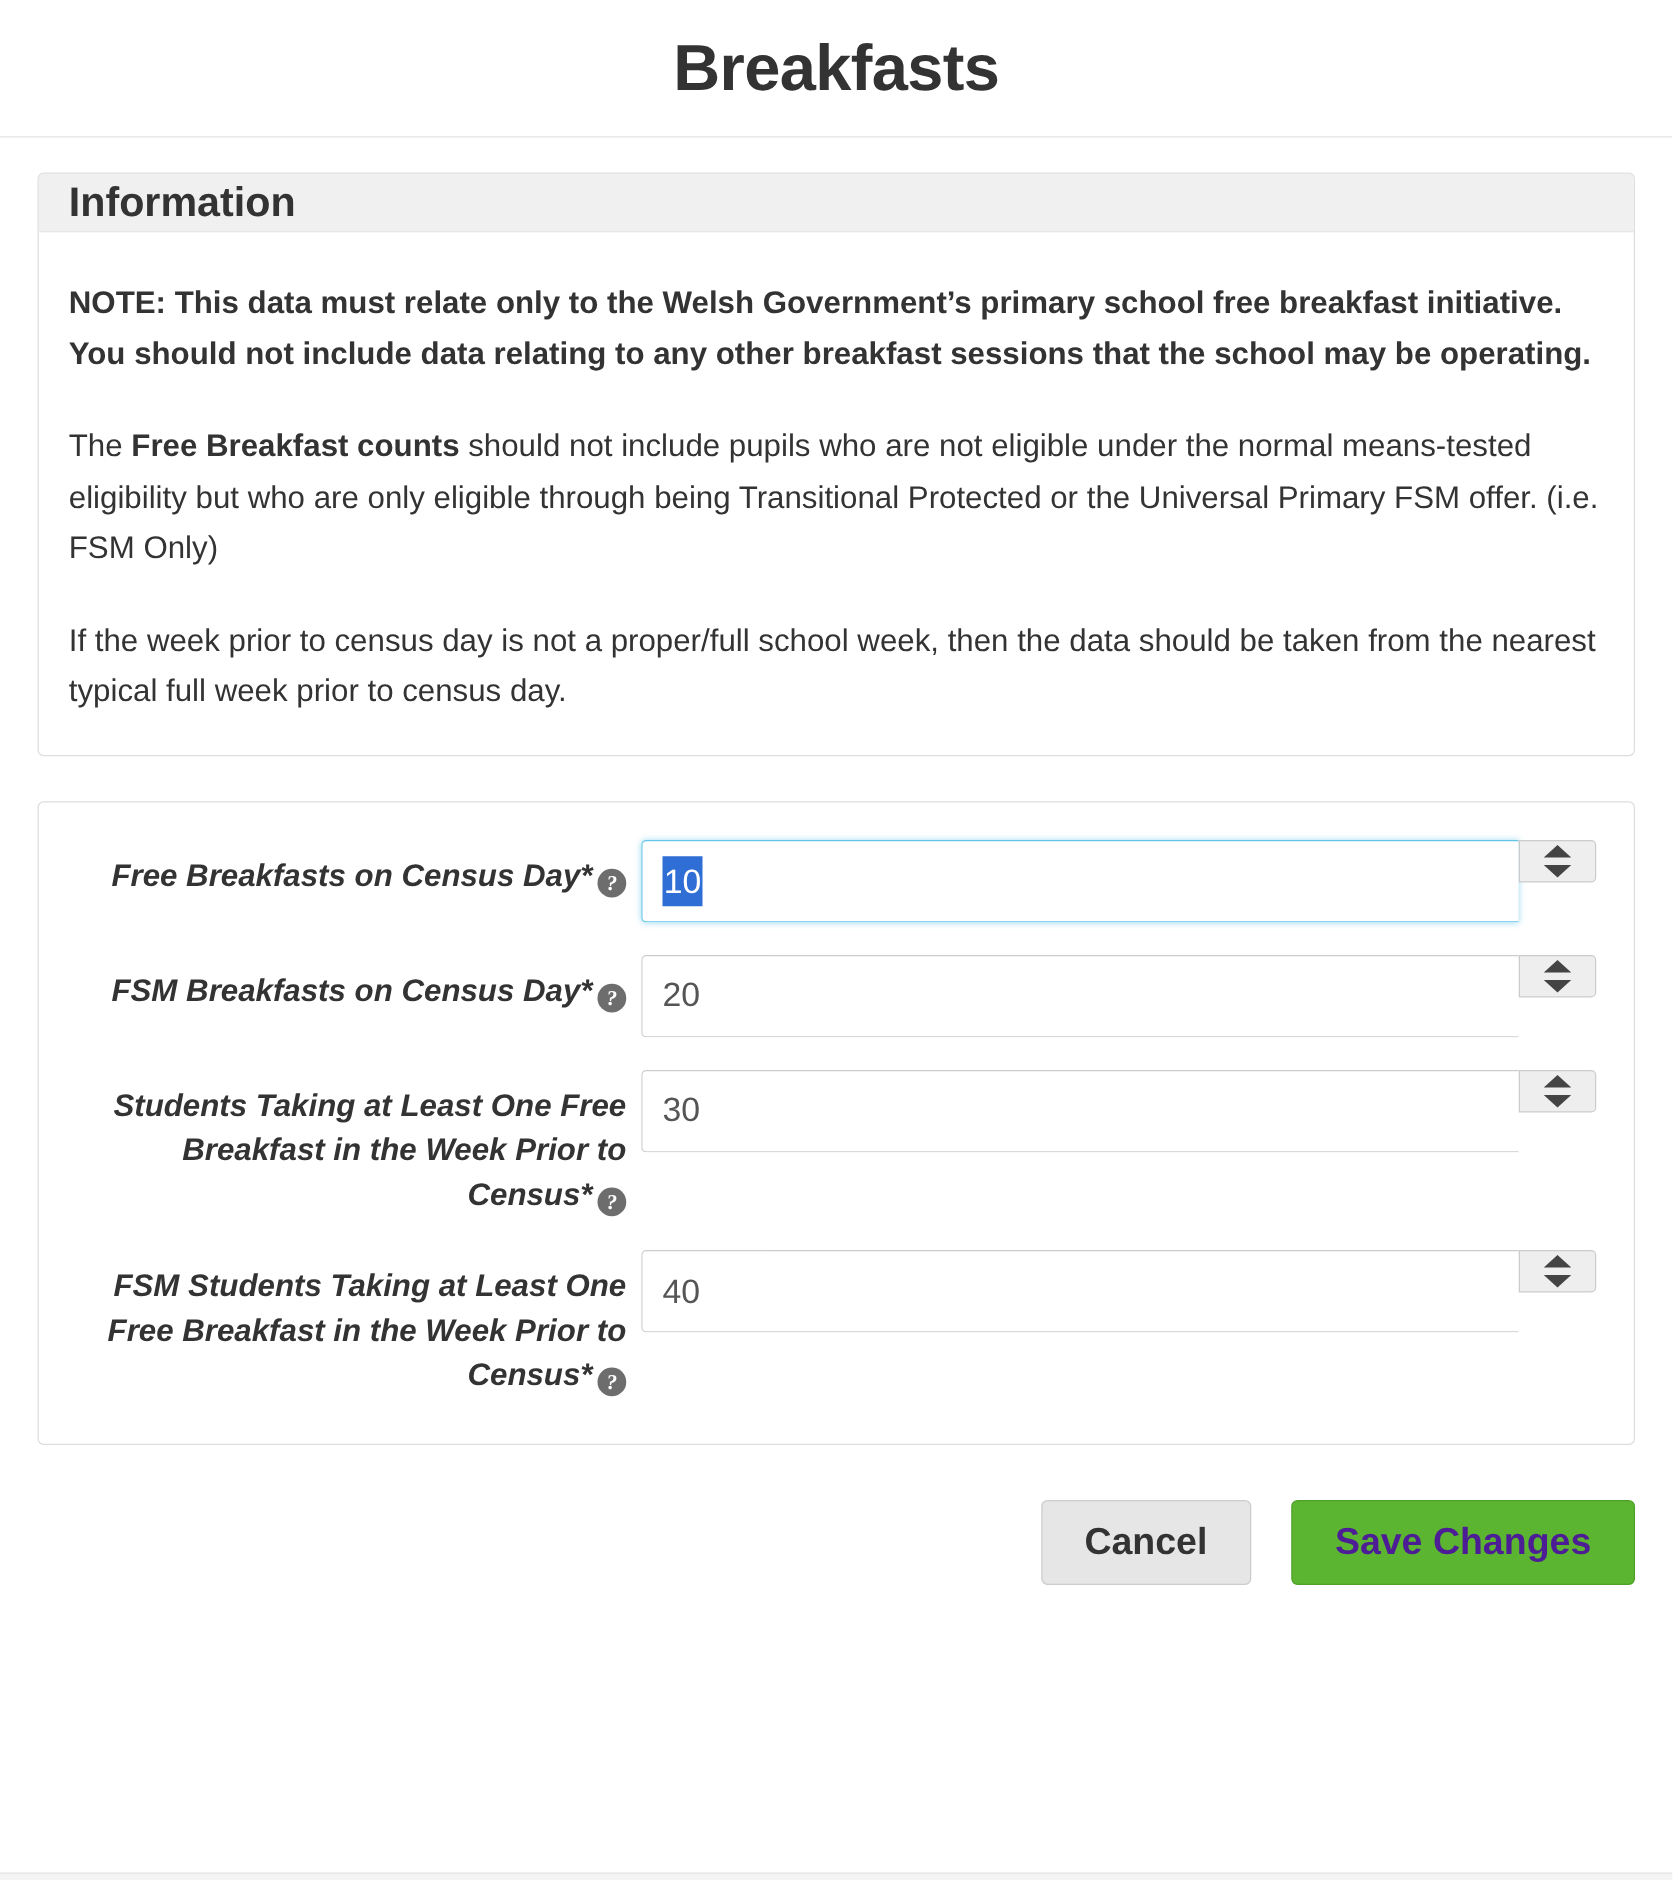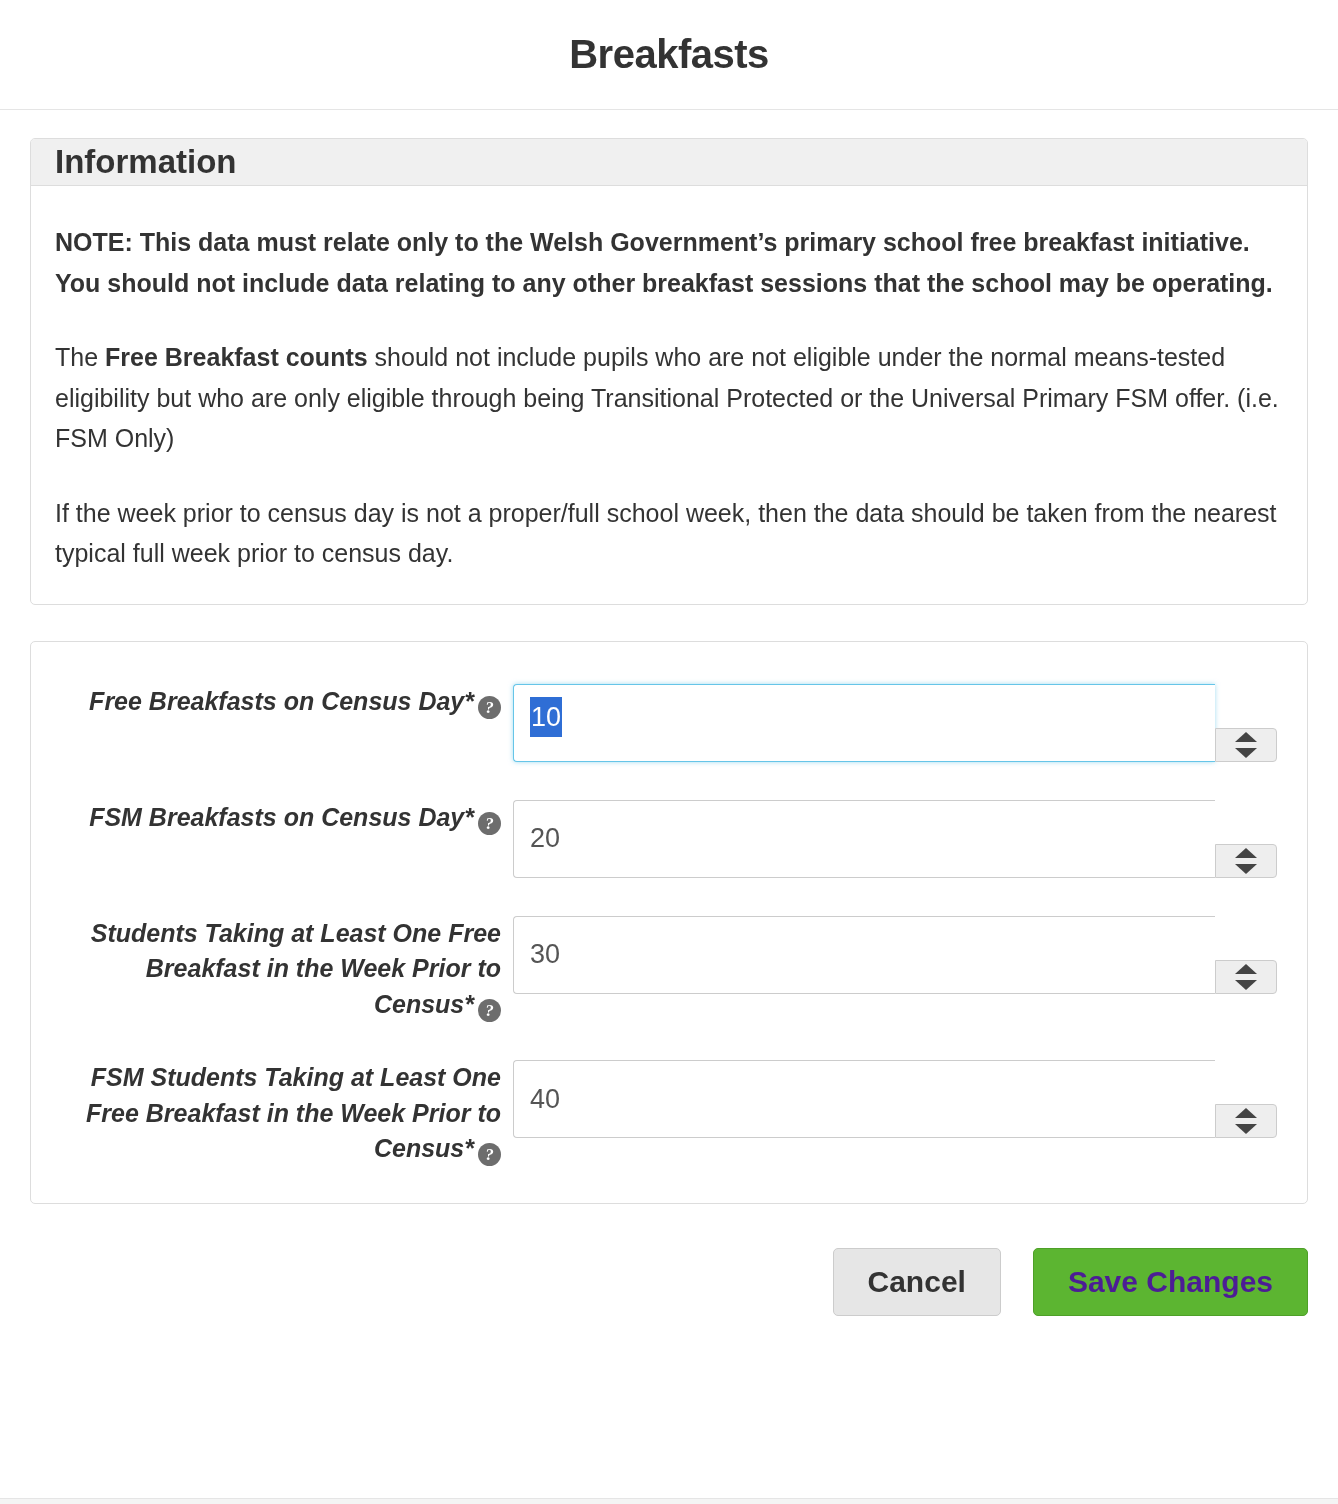--- a/index.html
+++ b/index.html
@@ -18,21 +18,21 @@
 
   
   .modal-header {
     height: 110px;
     border-bottom: 1px solid #e5e5e5;
     display: flex;
     align-items: center;
     justify-content: center;
   }
   .modal-title {
-    font-size: 40px;
+    font-size: 52px;
     font-weight: bold;
     color: #333333;
     letter-spacing: -0.5px;
   }
 
   
   .modal-body {
     padding: 28px 30px 0 30px;
   }
 
@@ -102,26 +102,26 @@
     line-height: 23px;
     text-align: center;
     vertical-align: -3px;
     margin-left: 4px;
     font-family: "Liberation Serif", serif;
   }
   .input-wrap {
     flex: 1 1 auto;
     position: relative;
     display: flex;
-    align-items: flex-end;
-    margin-top: 12px;
+    align-items: flex-start;
+    margin-top: 0;
   }
   .number-input {
     flex: 1 1 auto;
-    height: 78px;
+    height: 66px;
     border: 1px solid #cccccc;
     border-right: none;
     border-radius: 4px 0 0 4px;
     padding: 0 16px;
     font-size: 27px;
     font-family: "Liberation Sans", sans-serif;
     color: #555555;
     background: #ffffff;
     outline: none;
   }

